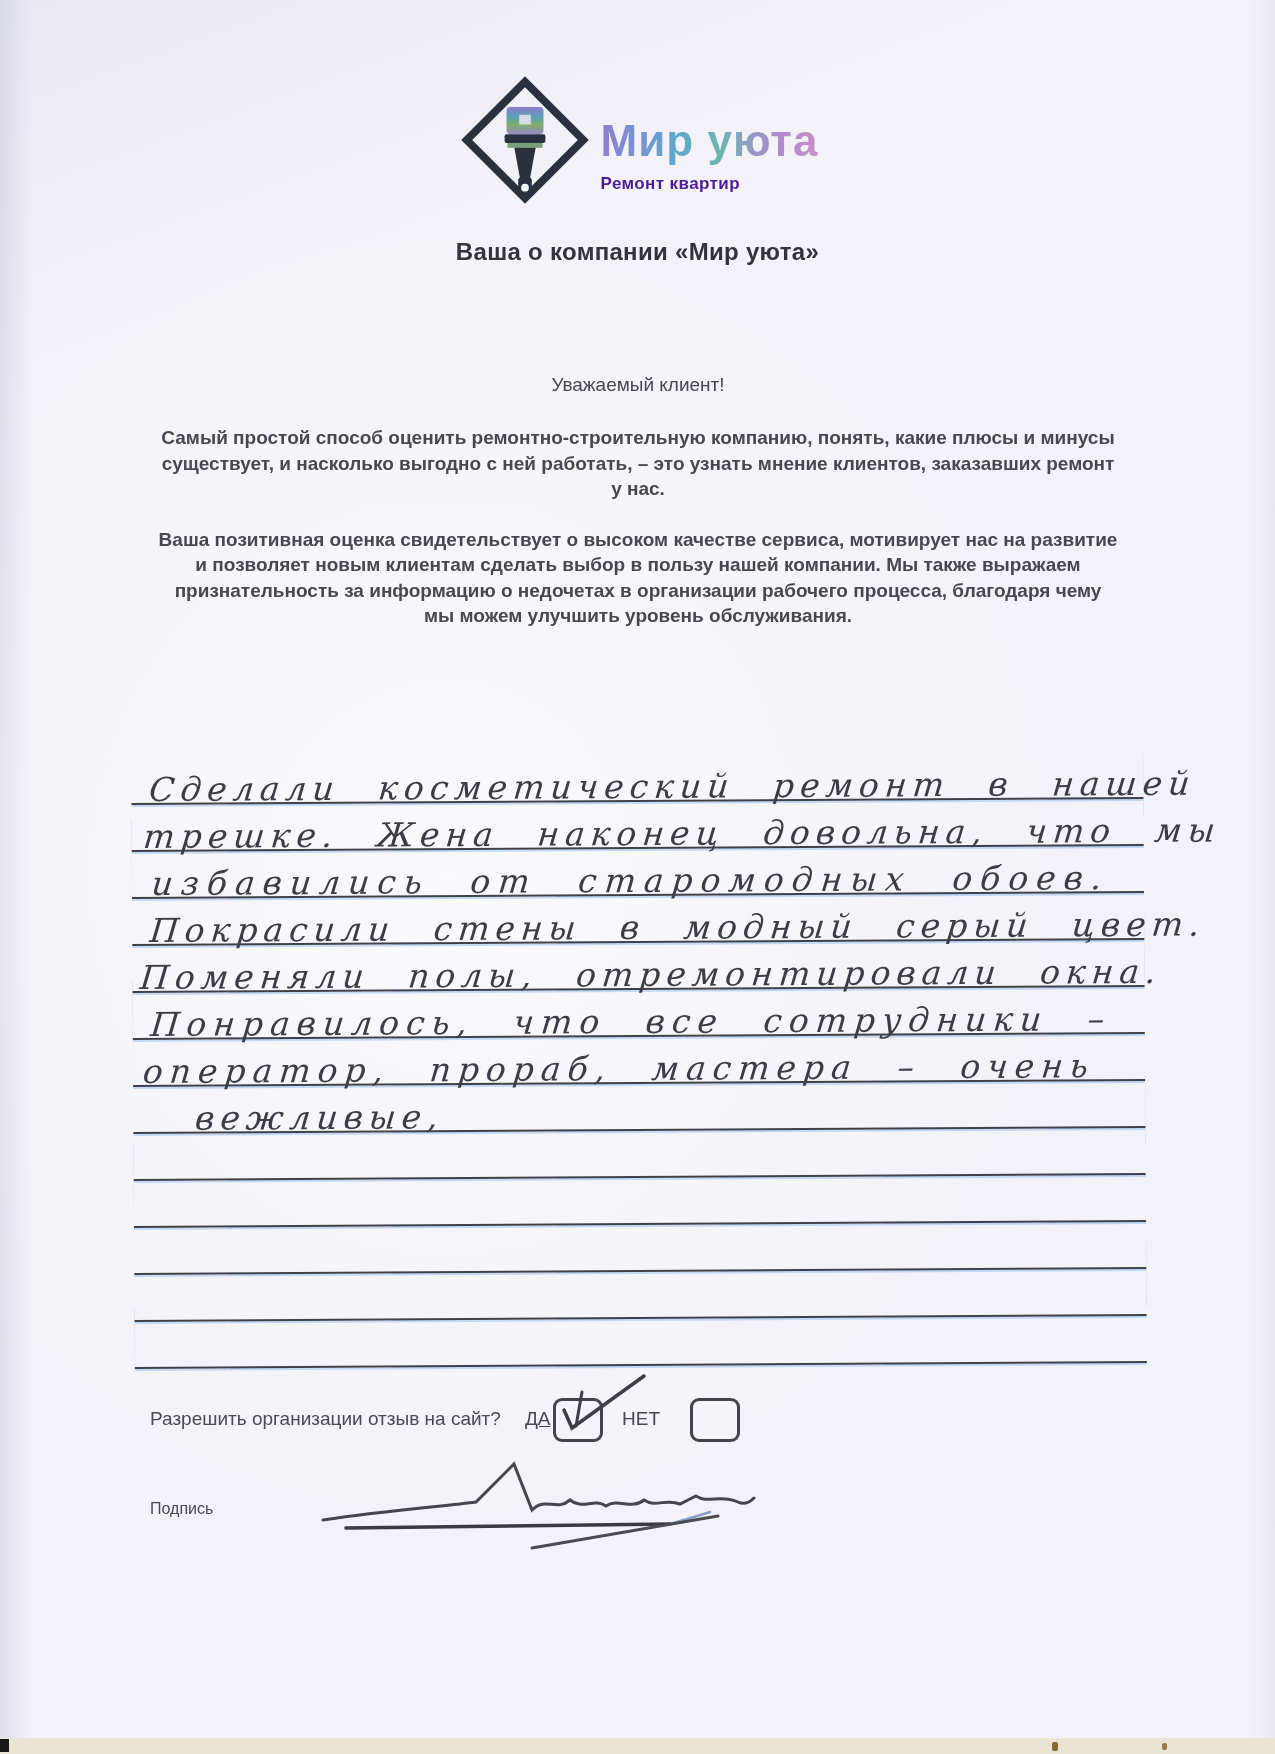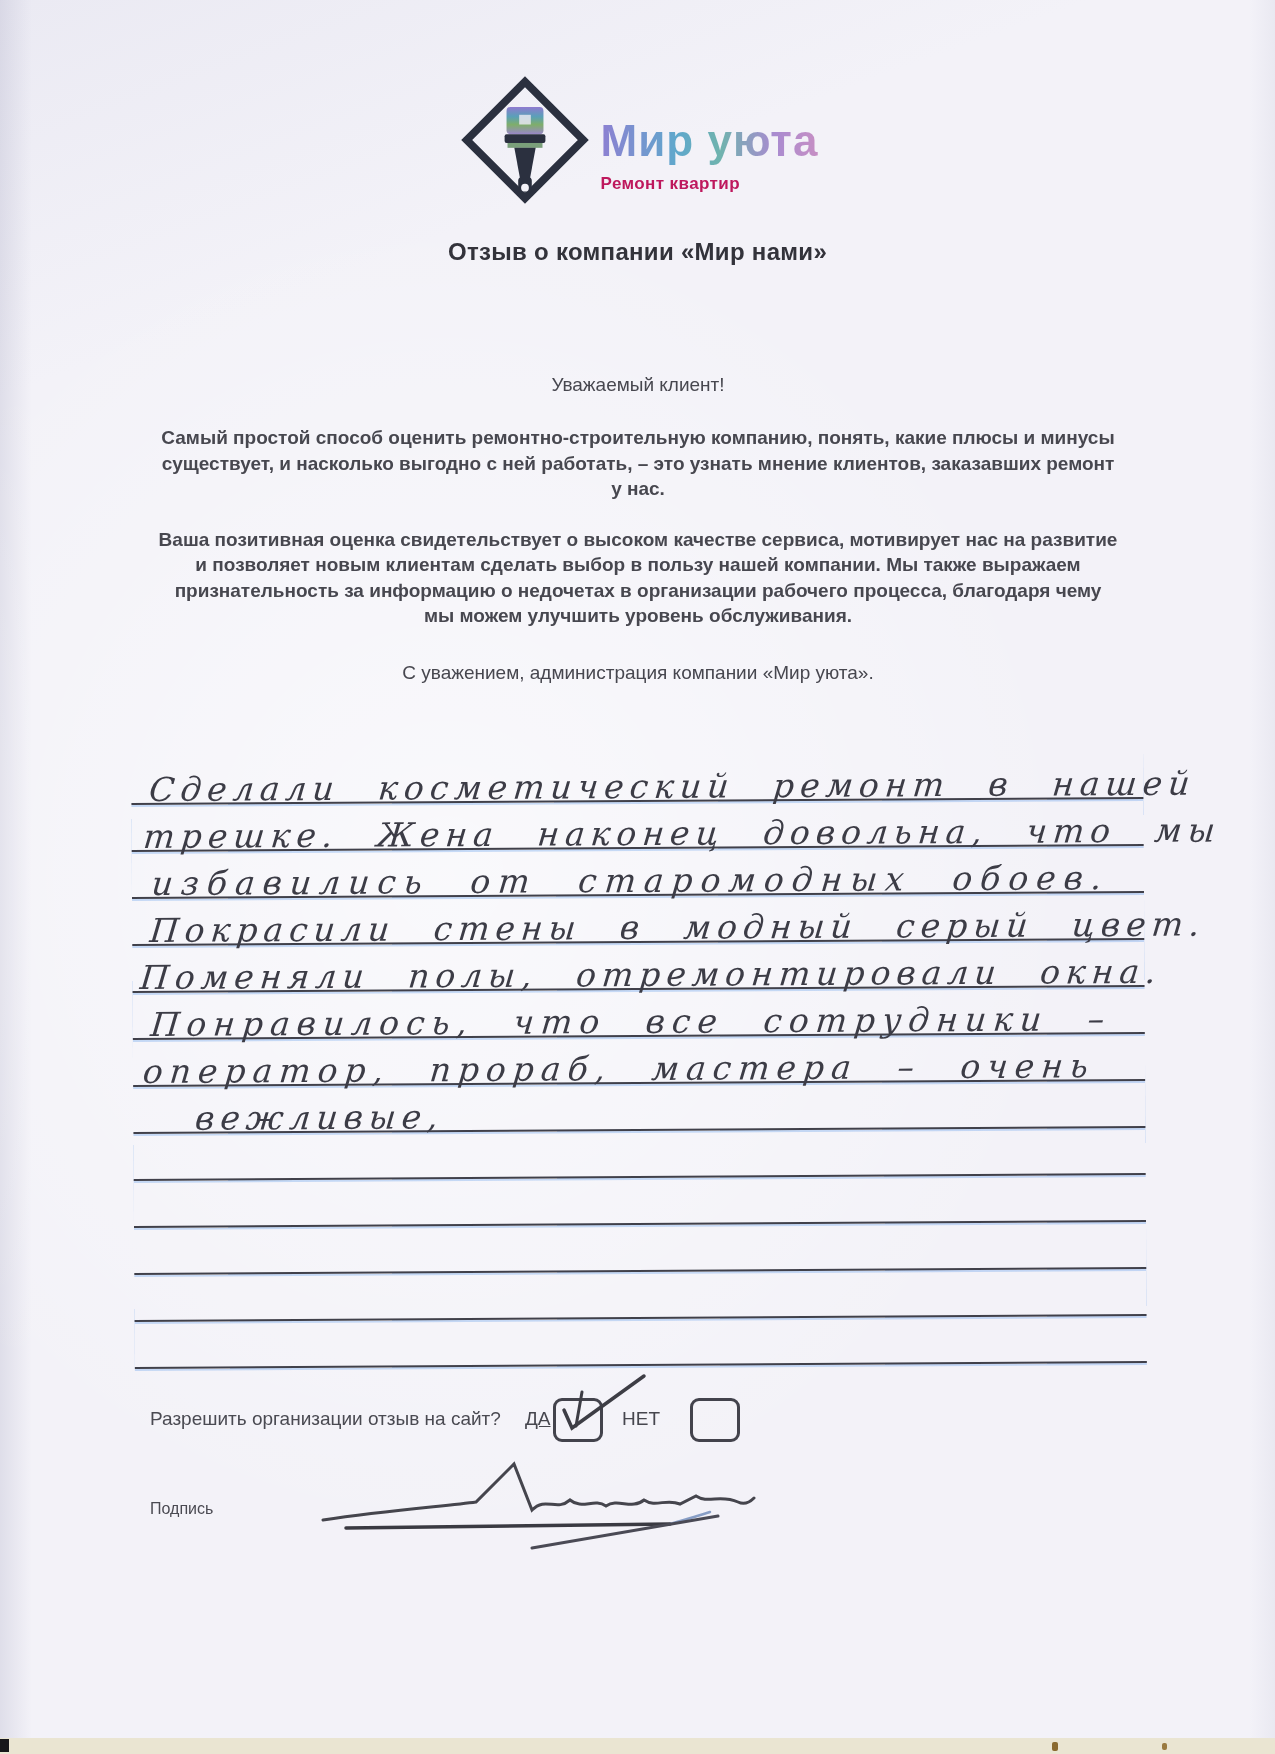--- a/index.html
+++ b/index.html
@@ -28,21 +28,21 @@
   }
   .brand-block{ margin-top:26px; }
   .brand-name{
     font-size:44px; font-weight:bold; letter-spacing:1px;
     background:linear-gradient(90deg,#8d80d2 0%, #5fa8cc 35%, #6fb3ae 55%, #a98bd0 80%, #c68fc4 100%);
     -webkit-background-clip:text; background-clip:text;
     -webkit-text-fill-color:transparent; color:#8d80d2;
     filter:blur(0.4px);
   }
   .brand-tagline{
-    font-size:17px; font-weight:bold; color:#be185d; margin-top:8px; letter-spacing:0.4px;
+    font-size:17px; font-weight:bold; color:#4c1d95; margin-top:8px; letter-spacing:0.4px;
   }
 
   
   .form-title{
     position:absolute; top:238px; left:0; width:100%;
     text-align:center; font-size:24px; font-weight:bold; color:#33333b;
     letter-spacing:0.3px;
   }
   .intro{
     position:absolute; top:332px; left:158px; width:960px;
@@ -130,27 +130,26 @@
       <polygon points="59,78 81,78 75,110 65,110" fill="#2b303f"></polygon>
       <rect x="63" y="108" width="14" height="16" rx="4" fill="#2b303f"></rect>
       <circle cx="70" cy="119" r="4" fill="#f3f2f8"></circle>
     </svg>
     <div class="brand-block">
       <div class="brand-name">Мир уюта</div>
       <div class="brand-tagline">Ремонт квартир</div>
     </div>
   </div>
 
-  <div class="form-title">Отзыв о компании «Мир нами»</div>
+  <div class="form-title">Ваша о компании «Мир уюта»</div>
 
   <div class="intro">
     <div class="greeting">Уважаемый клиент!</div>
     <p>Самый простой способ оценить ремонтно-строительную компанию, понять, какие плюсы и минусы существует, и насколько выгодно с ней работать, – это узнать мнение клиентов, заказавших ремонт у нас.</p>
     <p>Ваша позитивная оценка свидетельствует о высоком качестве сервиса, мотивирует нас на развитие и позволяет новым клиентам сделать выбор в пользу нашей компании. Мы также выражаем признательность за информацию о недочетах в организации рабочего процесса, благодаря чему мы можем улучшить уровень обслуживания.</p>
-    <div class="signoff">С уважением, администрация компании «Мир уюта».</div>
   </div>
 
   <div class="review-block">
       <div class="rule-row">
         <span class="hw">Сделали косметический ремонт в нашей</span>
       </div>
       <div class="rule-row">
         <span class="hw">трешке. Жена наконец довольна, что мы</span>
       </div>
       <div class="rule-row">

